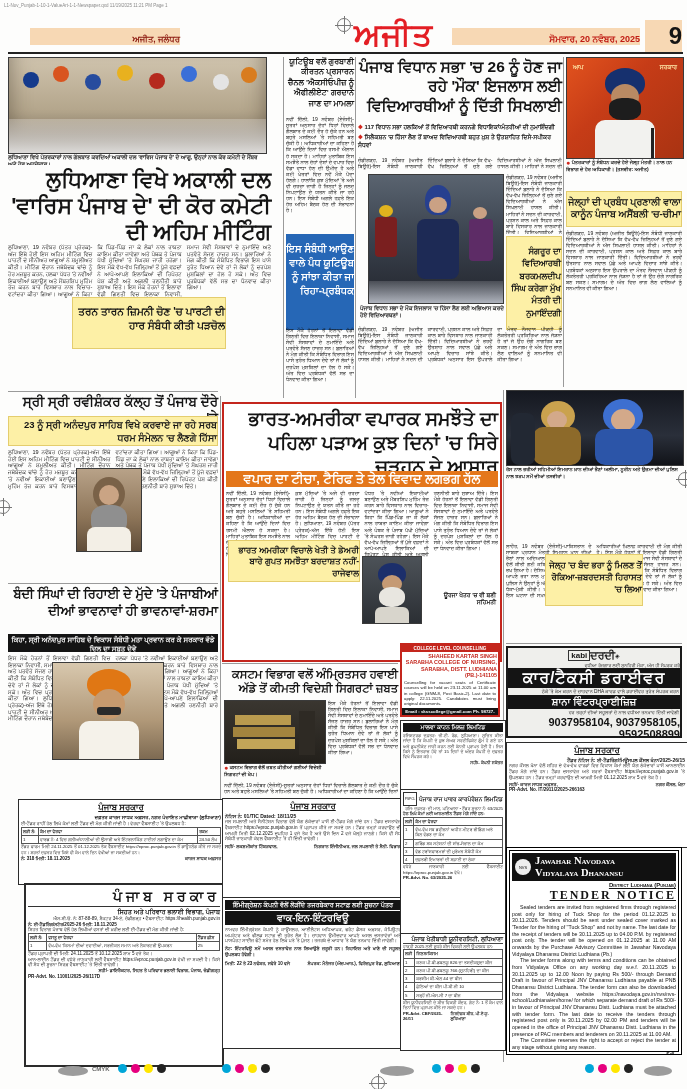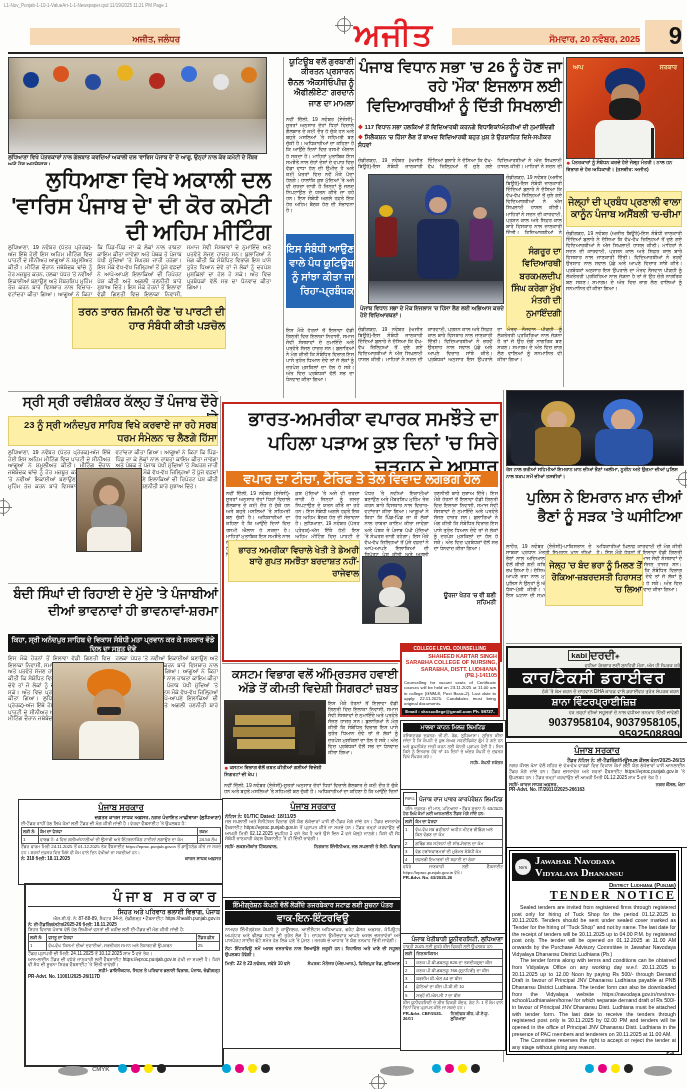--- a/index.html
+++ b/index.html
@@ -85,21 +85,21 @@
   <div class="abs cap" style="left:8px;top:154px;width:257px;height:11px;font-size:5.6px">ਲੁਧਿਆਣਾ ਵਿਖੇ ਪੱਤਰਕਾਰਾਂ ਨਾਲ ਗੱਲਬਾਤ ਕਰਦਿਆਂ ਅਕਾਲੀ ਦਲ 'ਵਾਰਿਸ ਪੰਜਾਬ ਦੇ' ਦੇ ਆਗੂ, ਉਨ੍ਹਾਂ ਨਾਲ ਕੋਰ ਕਮੇਟੀ ਦੇ ਮੈਂਬਰ ਅਤੇ ਹੋਰ ਅਹੁਦੇਦਾਰ।</div>
   <div class="abs ctr b" style="left:8px;top:167px;width:263px;height:74px;font-size:22px;line-height:1.18">ਲੁਧਿਆਣਾ ਵਿਖੇ ਅਕਾਲੀ ਦਲ 'ਵਾਰਿਸ ਪੰਜਾਬ ਦੇ' ਦੀ ਕੋਰ ਕਮੇਟੀ ਦੀ ਅਹਿਮ ਮੀਟਿੰਗ</div>
   <div class="abs j c3 t55 flow" style="left:8px;top:244px;width:263px;height:147px;overflow:hidden">
     <span>ਲੁਧਿਆਣਾ, 19 ਨਵੰਬਰ (ਪੱਤਰ ਪ੍ਰੇਰਕ)-ਅੱਜ ਇੱਥੇ ਹੋਈ ਇਸ ਅਹਿਮ ਮੀਟਿੰਗ ਵਿਚ ਪਾਰਟੀ ਦੇ ਸੀਨੀਅਰ ਆਗੂਆਂ ਨੇ ਸ਼ਮੂਲੀਅਤ ਕੀਤੀ। ਮੀਟਿੰਗ ਦੌਰਾਨ ਜਥੇਬੰਦਕ ਢਾਂਚੇ ਨੂੰ ਹੋਰ ਮਜ਼ਬੂਤ ਕਰਨ, ਹਲਕਾ ਪੱਧਰ 'ਤੇ ਨਵੀਆਂ ਇਕਾਈਆਂ ਬਣਾਉਣ ਅਤੇ ਮੈਂਬਰਸ਼ਿਪ ਮੁਹਿੰਮ ਤੇਜ਼ ਕਰਨ ਬਾਰੇ ਵਿਸਥਾਰ ਨਾਲ ਵਿਚਾਰ-ਵਟਾਂਦਰਾ ਕੀਤਾ ਗਿਆ। ਆਗੂਆਂ ਨੇ ਕਿਹਾ ਕਿ ਪਿੰਡ-ਪਿੰਡ ਜਾ ਕੇ ਲੋਕਾਂ ਨਾਲ ਰਾਬਤਾ ਕਾਇਮ ਕੀਤਾ ਜਾਵੇਗਾ ਅਤੇ ਪੰਥਕ ਤੇ ਪੰਜਾਬ ਪੱਖੀ ਮੁੱਦਿਆਂ 'ਤੇ ਸੰਘਰਸ਼ ਜਾਰੀ ਰਹੇਗਾ। ਇਸ ਮੌਕੇ ਵੱਖ-ਵੱਖ ਜ਼ਿਲ੍ਹਿਆਂ ਤੋਂ ਪੁੱਜੇ ਵਫ਼ਦਾਂ ਨੇ ਆਪੋ-ਆਪਣੇ ਇਲਾਕਿਆਂ ਦੀ ਰਿਪੋਰਟ ਪੇਸ਼ ਕੀਤੀ ਅਤੇ ਅਗਲੀ ਰਣਨੀਤੀ ਬਾਰੇ ਸੁਝਾਅ ਦਿੱਤੇ।</span>
     <span>ਇਸ ਮੌਕੇ ਹੋਰਨਾਂ ਤੋਂ ਇਲਾਵਾ ਵੱਡੀ ਗਿਣਤੀ ਵਿਚ ਇਲਾਕਾ ਨਿਵਾਸੀ, ਸਮਾਜ ਸੇਵੀ ਸੰਸਥਾਵਾਂ ਦੇ ਨੁਮਾਇੰਦੇ ਅਤੇ ਪਤਵੰਤੇ ਸੱਜਣ ਹਾਜ਼ਰ ਸਨ। ਬੁਲਾਰਿਆਂ ਨੇ ਮੰਗ ਕੀਤੀ ਕਿ ਸੰਬੰਧਿਤ ਵਿਭਾਗ ਇਸ ਪਾਸੇ ਤੁਰੰਤ ਧਿਆਨ ਦੇਵੇ ਤਾਂ ਜੋ ਲੋਕਾਂ ਨੂੰ ਦਰਪੇਸ਼ ਮੁਸ਼ਕਿਲਾਂ ਦਾ ਹੱਲ ਹੋ ਸਕੇ। ਅੰਤ ਵਿਚ ਪ੍ਰਬੰਧਕਾਂ ਵੱਲੋਂ ਸਭ ਦਾ ਧੰਨਵਾਦ ਕੀਤਾ ਗਿਆ।</span>
   </div>
   <div class="abs yellow ctr b" style="left:72px;top:297px;width:152px;height:44px;font-size:10.5px;line-height:1.35;padding-top:6px">ਤਰਨ ਤਾਰਨ ਜ਼ਿਮਨੀ ਚੋਣ 'ਚ ਪਾਰਟੀ ਦੀ ਹਾਰ ਸੰਬੰਧੀ ਕੀਤੀ ਪੜਚੋਲ</div>
 
   <div class="abs ctr b" style="left:286px;top:57px;width:68px;height:57px;font-size:8px;line-height:1.3">ਯੂਟਿਊਬ ਵਲੋਂ ਗੁਰਬਾਣੀ ਕੀਰਤਨ ਪ੍ਰਸਾਰਨ ਚੈਨਲ 'ਐਕਸੀਓਪੀਜ਼ ਨੂੰ ਐਫੀਲੀਏਟ' ਗਰਦਾਨੇ ਜਾਣ ਦਾ ਮਾਮਲਾ</div>
   <div class="abs j t5" style="left:286px;top:116px;width:68px;height:116px;overflow:hidden">ਨਵੀਂ ਦਿੱਲੀ, 19 ਨਵੰਬਰ (ਏਜੰਸੀ)-ਸੂਤਰਾਂ ਅਨੁਸਾਰ ਦੋਹਾਂ ਧਿਰਾਂ ਵਿਚਾਲੇ ਗੱਲਬਾਤ ਦੇ ਕਈ ਦੌਰ ਹੋ ਚੁੱਕੇ ਹਨ ਅਤੇ ਬਹੁਤੇ ਮਸਲਿਆਂ 'ਤੇ ਸਹਿਮਤੀ ਬਣ ਚੁੱਕੀ ਹੈ। ਅਧਿਕਾਰੀਆਂ ਦਾ ਕਹਿਣਾ ਹੈ ਕਿ ਆਉਂਦੇ ਦਿਨਾਂ ਵਿਚ ਰਸਮੀ ਐਲਾਨ ਹੋ ਸਕਦਾ ਹੈ। ਮਾਹਿਰਾਂ ਮੁਤਾਬਿਕ ਇਸ ਸਮਝੌਤੇ ਨਾਲ ਦੋਹਾਂ ਦੇਸ਼ਾਂ ਦੇ ਵਪਾਰ ਵਿਚ ਵੱਡਾ ਵਾਧਾ ਹੋਣ ਦੀ ਉਮੀਦ ਹੈ ਅਤੇ ਕਈ ਖੇਤਰਾਂ ਵਿਚ ਨਵੇਂ ਮੌਕੇ ਪੈਦਾ ਹੋਣਗੇ। ਹਾਲਾਂਕਿ ਕੁਝ ਮੁੱਦਿਆਂ 'ਤੇ ਅਜੇ ਵੀ ਚਰਚਾ ਜਾਰੀ ਹੈ ਜਿਨ੍ਹਾਂ ਨੂੰ ਜਲਦ ਨਿਪਟਾਉਣ ਦੇ ਯਤਨ ਕੀਤੇ ਜਾ ਰਹੇ ਹਨ। ਇਸ ਸੰਬੰਧੀ ਅਗਲੇ ਹਫ਼ਤੇ ਇਕ ਹੋਰ ਅਹਿਮ ਬੈਠਕ ਹੋਣ ਦੀ ਸੰਭਾਵਨਾ ਹੈ।</div>
-  <div class="abs ctr b" style="left:286px;top:234px;width:68px;height:74px;background:#2667b6;color:#fff;
+  <div class="abs ctr b" style="left:286px;top:234px;width:68px;height:96px;background:#2667b6;color:#fff;
        font-size:10px;line-height:1.4;padding-top:8px;box-sizing:border-box">ਇਸ ਸੰਬੰਧੀ ਆਉਣ ਵਾਲੇ ਪੰਧ ਯੂਟਿਊਬ ਨੂੰ ਸਾਂਝਾ ਕੀਤਾ ਜਾ ਰਿਹਾ-ਪ੍ਰਬੰਧਕ</div>
   <div class="abs j t5" style="left:286px;top:327px;width:68px;height:71px;overflow:hidden">ਇਸ ਮੌਕੇ ਹੋਰਨਾਂ ਤੋਂ ਇਲਾਵਾ ਵੱਡੀ ਗਿਣਤੀ ਵਿਚ ਇਲਾਕਾ ਨਿਵਾਸੀ, ਸਮਾਜ ਸੇਵੀ ਸੰਸਥਾਵਾਂ ਦੇ ਨੁਮਾਇੰਦੇ ਅਤੇ ਪਤਵੰਤੇ ਸੱਜਣ ਹਾਜ਼ਰ ਸਨ। ਬੁਲਾਰਿਆਂ ਨੇ ਮੰਗ ਕੀਤੀ ਕਿ ਸੰਬੰਧਿਤ ਵਿਭਾਗ ਇਸ ਪਾਸੇ ਤੁਰੰਤ ਧਿਆਨ ਦੇਵੇ ਤਾਂ ਜੋ ਲੋਕਾਂ ਨੂੰ ਦਰਪੇਸ਼ ਮੁਸ਼ਕਿਲਾਂ ਦਾ ਹੱਲ ਹੋ ਸਕੇ। ਅੰਤ ਵਿਚ ਪ੍ਰਬੰਧਕਾਂ ਵੱਲੋਂ ਸਭ ਦਾ ਧੰਨਵਾਦ ਕੀਤਾ ਗਿਆ।</div>
 
   <div class="abs ctr b" style="left:358px;top:57px;width:204px;height:64px;font-size:15.5px;line-height:1.25">ਪੰਜਾਬ ਵਿਧਾਨ ਸਭਾ 'ਚ 26 ਨੂੰ ਹੋਣ ਜਾ ਰਹੇ 'ਮੌਕ' ਇਜਲਾਸ ਲਈ ਵਿਦਿਆਰਥੀਆਂ ਨੂੰ ਦਿੱਤੀ ਸਿਖਲਾਈ</div>
   <div class="abs" style="left:358px;top:124px;width:204px;height:30px">
     <div style="font-size:6px;line-height:1.3;font-weight:bold">
       <span style="color:#d2281e">◆ </span>
       <span>117 ਵਿਧਾਨ ਸਭਾ ਹਲਕਿਆਂ ਤੋਂ ਵਿਦਿਆਰਥੀ ਕਰਨਗੇ ਵਿਧਾਇਕਾਂ/ਮੰਤਰੀਆਂ ਦੀ ਨੁਮਾਇੰਦਗੀ</span>
     </div>
     <div style="font-size:6px;line-height:1.3;font-weight:bold;margin-top:2px">
@@ -365,21 +365,20 @@
        background:linear-gradient(180deg,#151820 0%,#2a2f3a 60%,#111318 100%)">
     <div style="position:absolute;left:96px;top:8px;width:40px;height:34px;border-radius:50%;background:#3d6fd0"></div>
     <div style="position:absolute;left:104px;top:18px;width:24px;height:22px;border-radius:50%;background:#d3a98a"></div>
     <div style="position:absolute;left:88px;top:38px;width:58px;height:36px;border-radius:10px;background:#2c55a8"></div>
     <div style="position:absolute;left:34px;top:10px;width:34px;height:30px;border-radius:50%;background:#caa24e"></div>
     <div style="position:absolute;left:40px;top:20px;width:20px;height:18px;border-radius:50%;background:#d3a98a"></div>
     <div style="position:absolute;left:26px;top:36px;width:48px;height:38px;border-radius:10px;background:#8d6a2a"></div>
     <div style="position:absolute;left:4px;top:22px;width:24px;height:52px;border-radius:8px;background:#222833"></div>
   </div>
   <div class="abs cap" style="left:506px;top:466px;width:176px;height:20px;font-size:5px">ਰੋਸ ਨਾਲ ਭਰੀਆਂ ਸਹਿਮੀਆਂ ਇਮਰਾਨ ਖ਼ਾਨ ਦੀਆਂ ਭੈਣਾਂ ਅਲੀਮਾ, ਨੂਰੀਨ ਅਤੇ ਉਜ਼ਮਾ ਦੀਆਂ ਪੁਲਿਸ ਨਾਲ ਝੜਪ ਸਮੇਂ ਦੀਆਂ ਤਸਵੀਰਾਂ।</div>
-  <div class="abs ctr b" style="left:506px;top:488px;width:176px;height:52px;font-size:14.5px;line-height:1.3">ਪੁਲਿਸ ਨੇ ਇਮਰਾਨ ਖ਼ਾਨ ਦੀਆਂ ਭੈਣਾਂ ਨੂੰ ਸੜਕ 'ਤੇ ਘਸੀਟਿਆ</div>
   <div class="abs j t5 c2 flow" style="left:506px;top:543px;width:176px;height:98px;overflow:hidden">
     <span>ਲਾਹੌਰ, 19 ਨਵੰਬਰ (ਏਜੰਸੀ)-ਪਾਕਿਸਤਾਨ ਦੇ ਸਾਬਕਾ ਪ੍ਰਧਾਨ ਮੰਤਰੀ ਇਮਰਾਨ ਖ਼ਾਨ ਦੀਆਂ ਭੈਣਾਂ ਨਾਲ ਅਦਿਆਲਾ ਜੇਲ੍ਹ ਦੇ ਬਾਹਰ ਪੁਲਿਸ ਵੱਲੋਂ ਕੀਤੀ ਗਈ ਕਥਿਤ ਬਦਸਲੂਕੀ ਦਾ ਮਾਮਲਾ ਭਖ ਗਿਆ ਹੈ। ਦੱਸਿਆ ਜਾ ਰਿਹਾ ਹੈ ਕਿ ਜਦੋਂ ਉਹ ਆਪਣੇ ਭਰਾ ਨਾਲ ਮੁਲਾਕਾਤ ਲਈ ਪੁੱਜੀਆਂ ਤਾਂ ਪੁਲਿਸ ਨੇ ਉਨ੍ਹਾਂ ਨੂੰ ਅੱਗੇ ਜਾਣ ਤੋਂ ਰੋਕ ਦਿੱਤਾ ਅਤੇ ਧੱਕਾ-ਮੁੱਕੀ ਕੀਤੀ। ਪੀ.ਟੀ.ਆਈ. ਆਗੂਆਂ ਨੇ ਇਸ ਘਟਨਾ ਦੀ ਸਖ਼ਤ ਨਿਖੇਧੀ ਕਰਦਿਆਂ ਦੋਸ਼ੀ ਅਧਿਕਾਰੀਆਂ ਖ਼ਿਲਾਫ਼ ਕਾਰਵਾਈ ਦੀ ਮੰਗ ਕੀਤੀ ਹੈ।</span>
     <span>ਇਸ ਮੌਕੇ ਹੋਰਨਾਂ ਤੋਂ ਇਲਾਵਾ ਵੱਡੀ ਗਿਣਤੀ ਵਿਚ ਇਲਾਕਾ ਨਿਵਾਸੀ, ਸਮਾਜ ਸੇਵੀ ਸੰਸਥਾਵਾਂ ਦੇ ਨੁਮਾਇੰਦੇ ਅਤੇ ਪਤਵੰਤੇ ਸੱਜਣ ਹਾਜ਼ਰ ਸਨ। ਬੁਲਾਰਿਆਂ ਨੇ ਮੰਗ ਕੀਤੀ ਕਿ ਸੰਬੰਧਿਤ ਵਿਭਾਗ ਇਸ ਪਾਸੇ ਤੁਰੰਤ ਧਿਆਨ ਦੇਵੇ ਤਾਂ ਜੋ ਲੋਕਾਂ ਨੂੰ ਦਰਪੇਸ਼ ਮੁਸ਼ਕਿਲਾਂ ਦਾ ਹੱਲ ਹੋ ਸਕੇ। ਅੰਤ ਵਿਚ ਪ੍ਰਬੰਧਕਾਂ ਵੱਲੋਂ ਸਭ ਦਾ ਧੰਨਵਾਦ ਕੀਤਾ ਗਿਆ।</span>
   </div>
   <div class="abs yellow ctr b" style="left:545px;top:554px;width:98px;height:52px;font-size:8.5px;line-height:1.4;padding-top:5px;box-sizing:border-box">ਜੇਲ੍ਹ 'ਚ ਬੰਦ ਭਰਾ ਨੂੰ ਮਿਲਣ ਤੋਂ ਰੋਕਿਆ-ਜ਼ਬਰਦਸਤੀ ਹਿਰਾਸਤ 'ਚ ਲਿਆ</div>
 
   <div class="abs" style="left:506px;top:646px;width:176px;height:92px;border:2px solid #1a1a1a;box-sizing:border-box;background:#efefec;overflow:hidden">
     <div style="display:flex;align-items:center;justify-content:center;padding:1px 3px">
       <span class="b" style="font-size:8px;border:1px solid #333;padding:0 2px">kabi</span>
       <span class="b" style="font-size:11px">ਦਰਦੀ</span>

